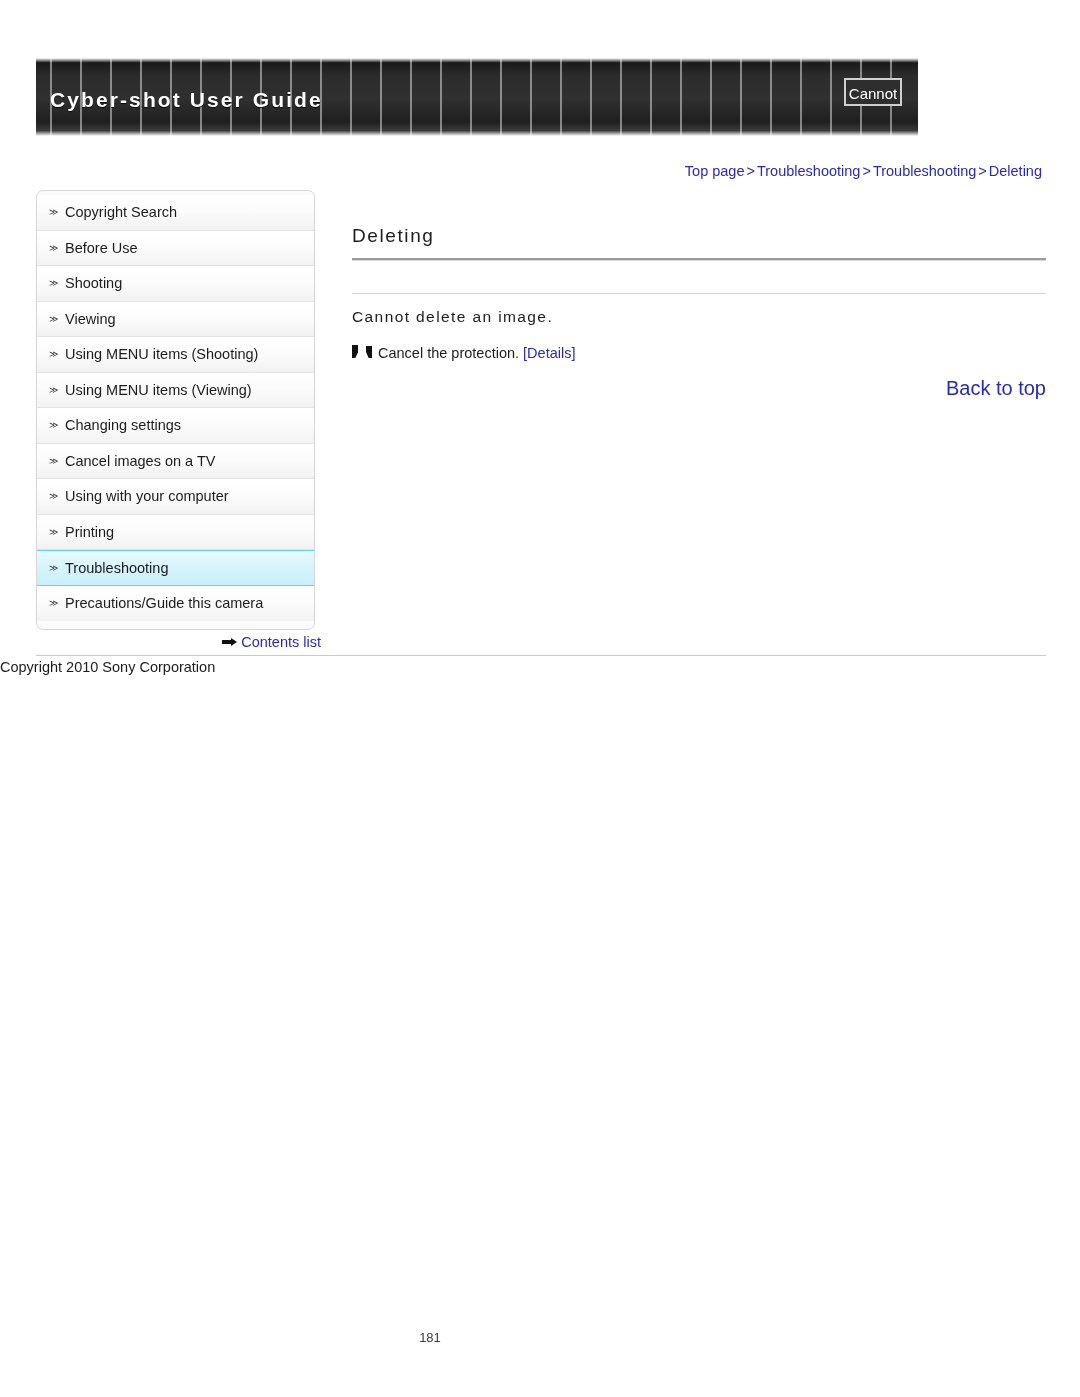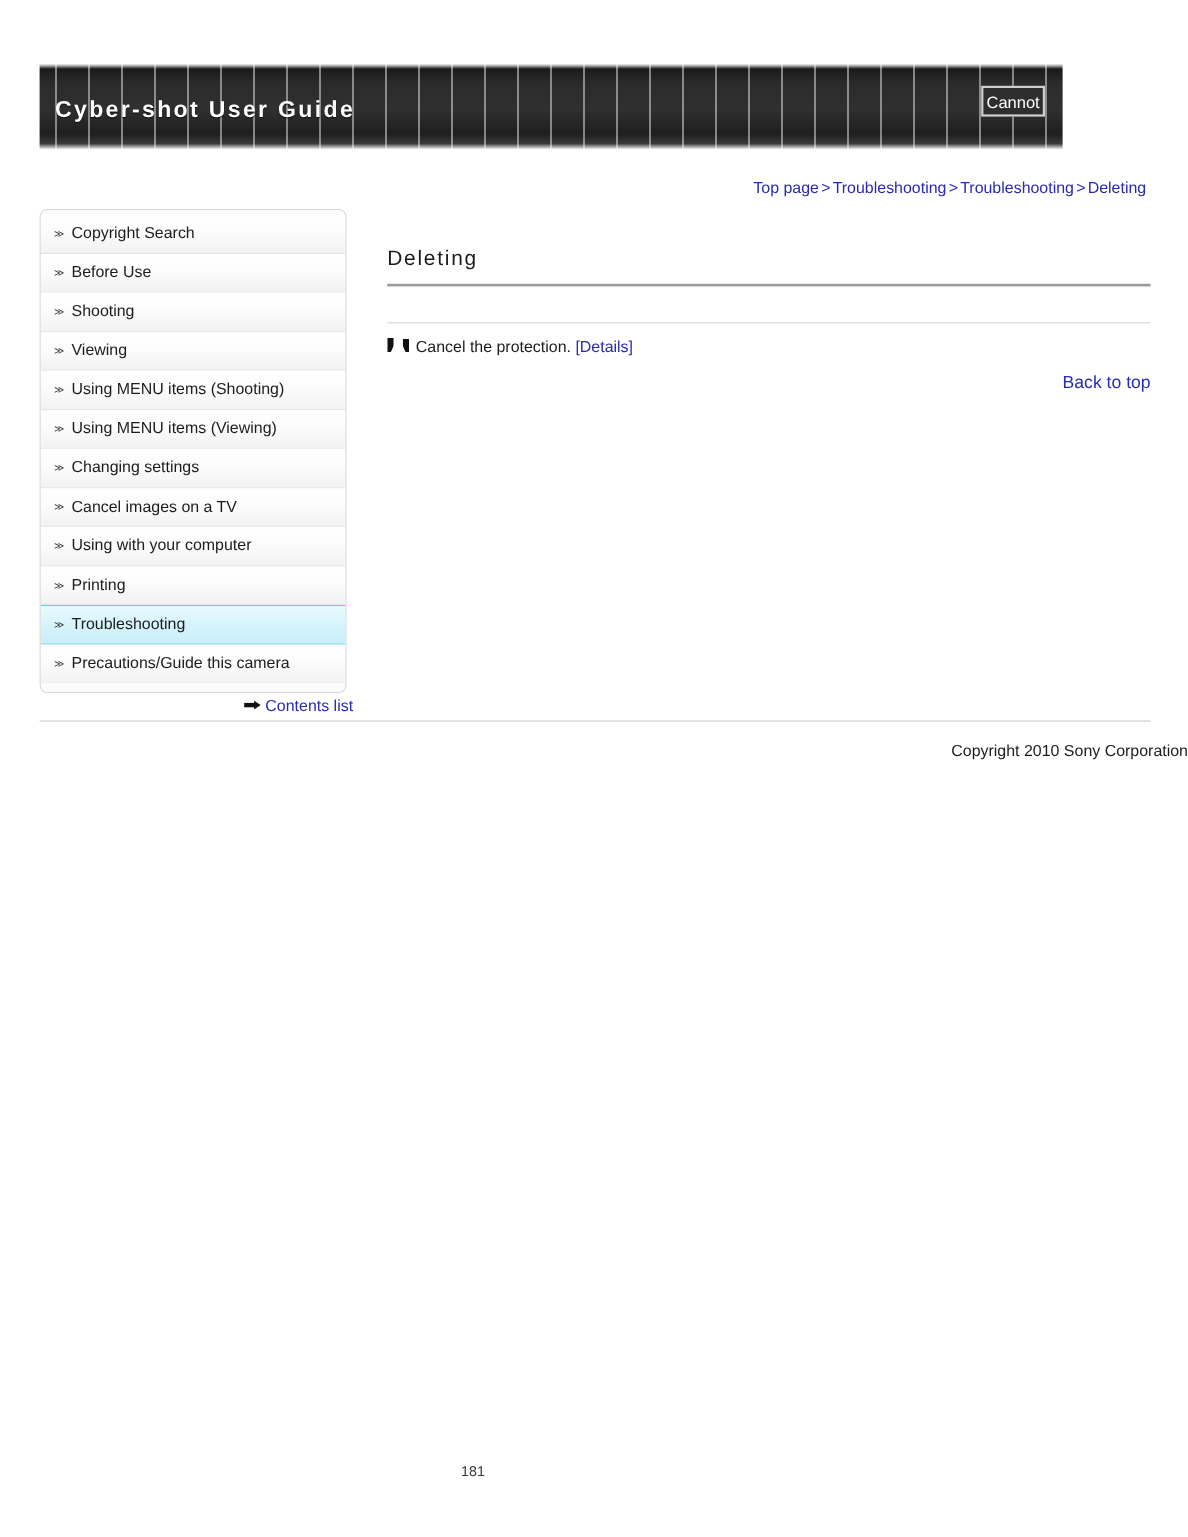--- a/index.html
+++ b/index.html
@@ -33,21 +33,20 @@
         rgba(255,255,255,0.00) 30px),
       linear-gradient(to bottom,
         #ffffff 0%,
         #1a1a1a 6%,
         #2b2b2b 22%,
         #303030 52%,
         #1f1f1f 82%,
         #3a3a3a 93%,
         #ffffff 100%);
     overflow: hidden;
-    padding-left: 48px;
   }
   .header-title {
     position: absolute;
     left: 14px;
     top: 30px;
     color: #ffffff;
     font-size: 21px;
     letter-spacing: 2.1px;
     font-weight: bold;
     white-space: nowrap;
@@ -227,21 +226,21 @@
     background: #111111;
     clip-path: polygon(0 0, 100% 0, 100% 100%, 45% 100%, 0 50%);
   }
   .details-link {
     color: #2a2ab0;
     text-decoration: none;
     cursor: pointer;
   }
   .back-to-top-row {
     text-align: right;
-    font-size: 16px;
+    font-size: 20px;
     margin-top: 10px;
   }
   .back-to-top {
     color: #2a2ab0;
     text-decoration: none;
     cursor: pointer;
   }
 
   
   .footer-rule {
@@ -250,24 +249,23 @@
     top: 655px;
     width: 1010px;
     height: 1px;
     background: #c9c9c9;
   }
   .copyright {
     position: absolute;
     left: 0;
     top: 659px;
     width: 1080px;
-    text-align: right;
-    font-size: 14.5px;
-    color: #1c1c1c;
-    margin-top: 16px;
+    text-align: left;
+    font-size: 14.5px;
+    color: #1c1c1c;
   }
   .page-number {
     position: absolute;
     left: 0;
     top: 1330px;
     width: 860px;
     text-align: center;
     font-size: 13px;
     color: #3a3a3a;
   }
@@ -336,20 +334,21 @@
 </div>
 
 <div class="contents-row">
   <span class="contents-icon"></span><a class="contents-link" href="#">Contents list</a>
 </div>
 
 <div class="content">
   <h1 class="page-heading">Deleting</h1>
   <div class="rule-thick"></div>
   <div class="rule-thin"></div>
+  <h2 class="section-title">Cannot delete an image.</h2>
   <div class="bullet-line"><span class="para-mark"></span><span>Cancel the protection.</span> <a class="details-link" href="#">[Details]</a></div>
   <div class="back-to-top-row">
     <a class="back-to-top" href="#">Back to top</a>
   </div>
 </div>
 
 <div class="footer-rule"></div>
 <div class="copyright">Copyright 2010 Sony Corporation</div>
 <div class="page-number">181</div>
 

